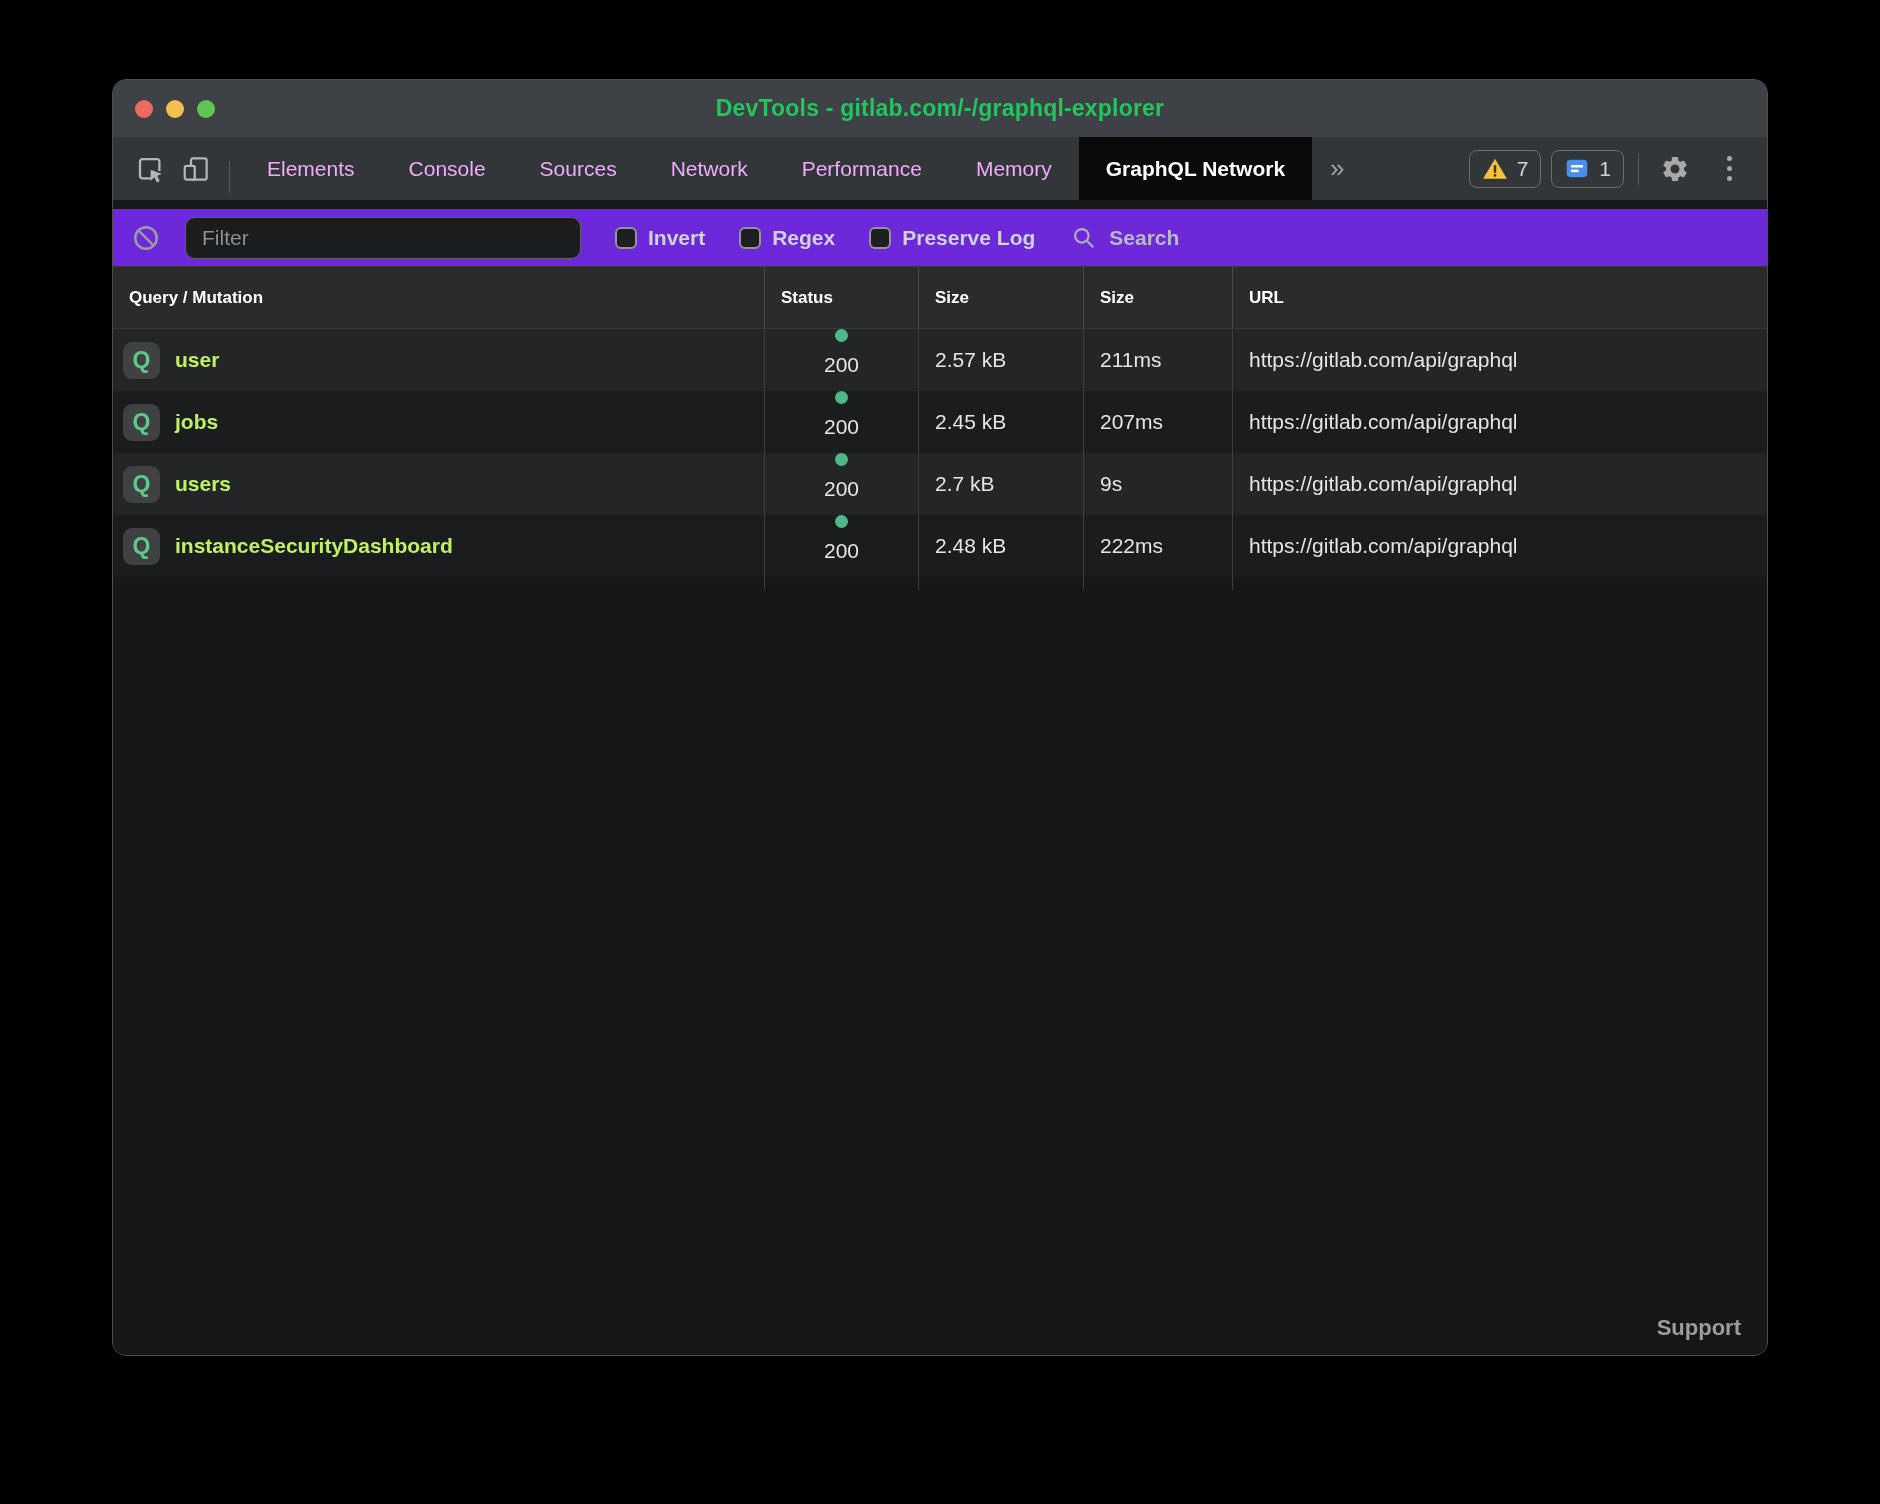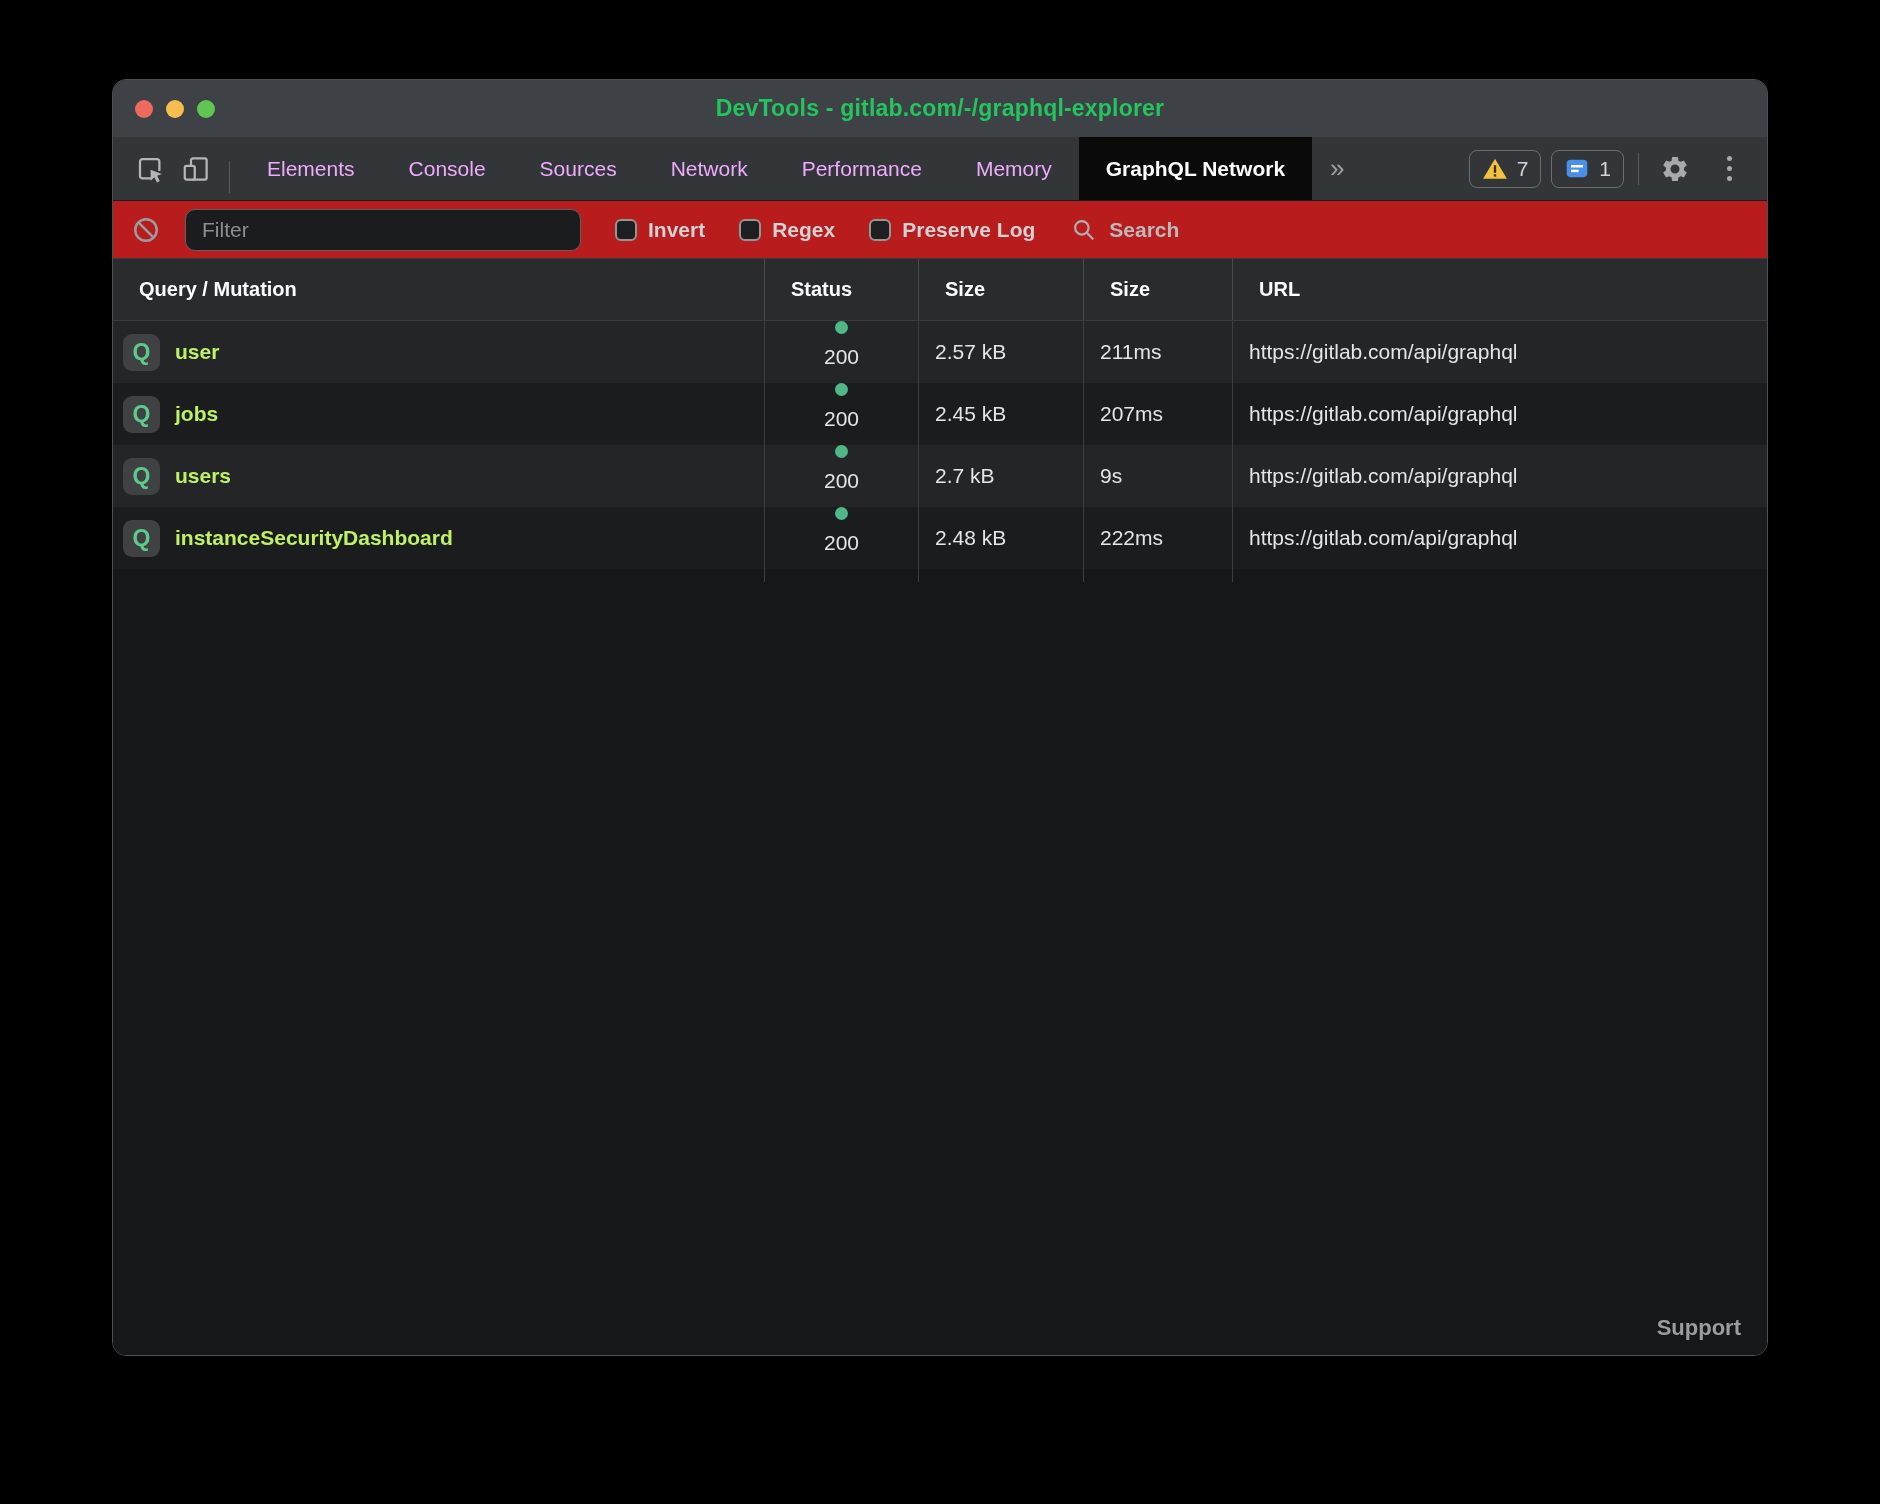--- a/index.html
+++ b/index.html
@@ -47,23 +47,24 @@
     padding: 0 12px; border: 1px solid #6e6e6e; border-radius: 8px;
     color: #d2d4d6; font-size: 21px; }
   .tool-right .vdivider { margin: 0 4px; }
   .gear, .kebab { width: 44px; height: 44px; display: flex; align-items: center;
     justify-content: center; }
   .kebab { flex-direction: column; gap: 5px; }
   .kebab i { width: 5px; height: 5px; border-radius: 50%; background: #a7a9ab; }
 
   
   .filterbar {
-    height: 58px; flex: 0 0 58px; background: #b91c1c; display: flex;
+    height: 58px; flex: 0 0 58px; background: #6d28d9; display: flex;
     align-items: center; padding: 0 16px; gap: 22px;
     border-bottom: 1px solid #3a3a3a;
+    margin-top: 8px;
   }
   .block-btn { width: 34px; height: 34px; display: flex; align-items: center;
     justify-content: center; }
   .block-btn svg { stroke: #9a9c9e; fill: none; stroke-width: 2; }
   .filter-input {
     width: 396px; height: 42px; background: #1b1c1e; border: 1px solid #606060;
     border-radius: 10px; color: #e6e6e6; font-size: 21px; padding: 0 16px;
     outline: none; font-family: "Liberation Sans", sans-serif;
   }
   .filter-input::placeholder { color: #8d8f91; }
@@ -73,21 +74,21 @@
   .check-label { color: #d0d2d4; font-size: 21px; font-weight: 600; }
   .search-group { display: flex; align-items: center; gap: 12px; margin-left: 14px; }
   .search-group svg { stroke: #aeb0b2; fill: none; stroke-width: 2; }
   .search-label { color: #b9bbbd; font-size: 21px; font-weight: 600; }
 
   
   .grid-row { display: grid; grid-template-columns: 652px 154px 165px 149px 1fr; }
   .thead { height: 62px; flex: 0 0 62px; background: #2a2b2d;
     border-bottom: 1px solid #3a3a3a; }
   .th { display: flex; align-items: center; padding: 0 16px; color: #ffffff;
-    font-size: 20px; font-weight: bold; border-right: 1px solid #4b4b4b; margin-left: 10px; }
+    font-size: 17px; font-weight: bold; border-right: 1px solid #4b4b4b; }
   .th:last-child { border-right: none; }
 
   .row { height: 62px; flex: 0 0 62px; }
   .row.odd  { background: #242526; }
   .row.even { background: #1b1c1d; }
   .cell { display: flex; align-items: center; padding: 0 16px; color: #e4e5e6;
     font-size: 21px; border-right: 1px solid #3e3e3e; overflow: hidden;
     white-space: nowrap; }
   .cell:last-child { border-right: none; }
   .name-cell { padding-left: 10px; gap: 15px; }

